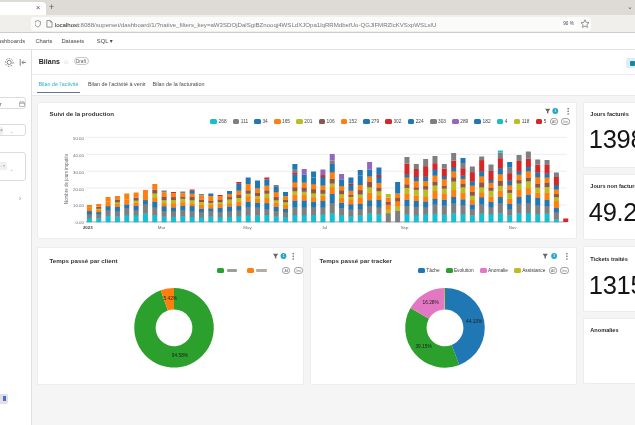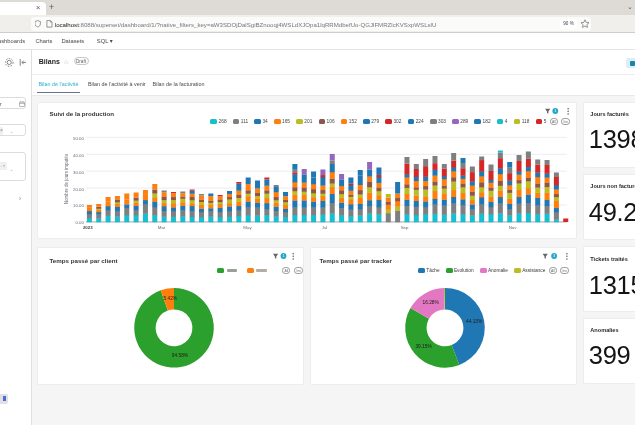--- a/index.html
+++ b/index.html
@@ -748,14 +748,13 @@
   <div class="card abs" style="left:583.3px;top:174.1px;width:100px;height:66px;border-right:none">
     <span class="klabel" style="left:6px;top:7.5px">Jours non facturés</span>
     <span class="knum" style="left:4.5px;top:22.9px">49.2</span>
   </div>
   <div class="card abs" style="left:583.3px;top:246.2px;width:100px;height:66px;border-right:none">
     <span class="klabel" style="left:6px;top:9px">Tickets traités</span>
     <span class="knum" style="left:4.5px;top:23.6px">1315</span>
   </div>
   <div class="card abs" style="left:583.3px;top:318.4px;width:100px;height:66px;border-right:none">
     <span class="klabel" style="left:6px;top:8px">Anomalies</span>
-    <span class="knum" style="left:4.5px;top:21.3px">399</span>
   </div>
 </div>
 </body></html>

